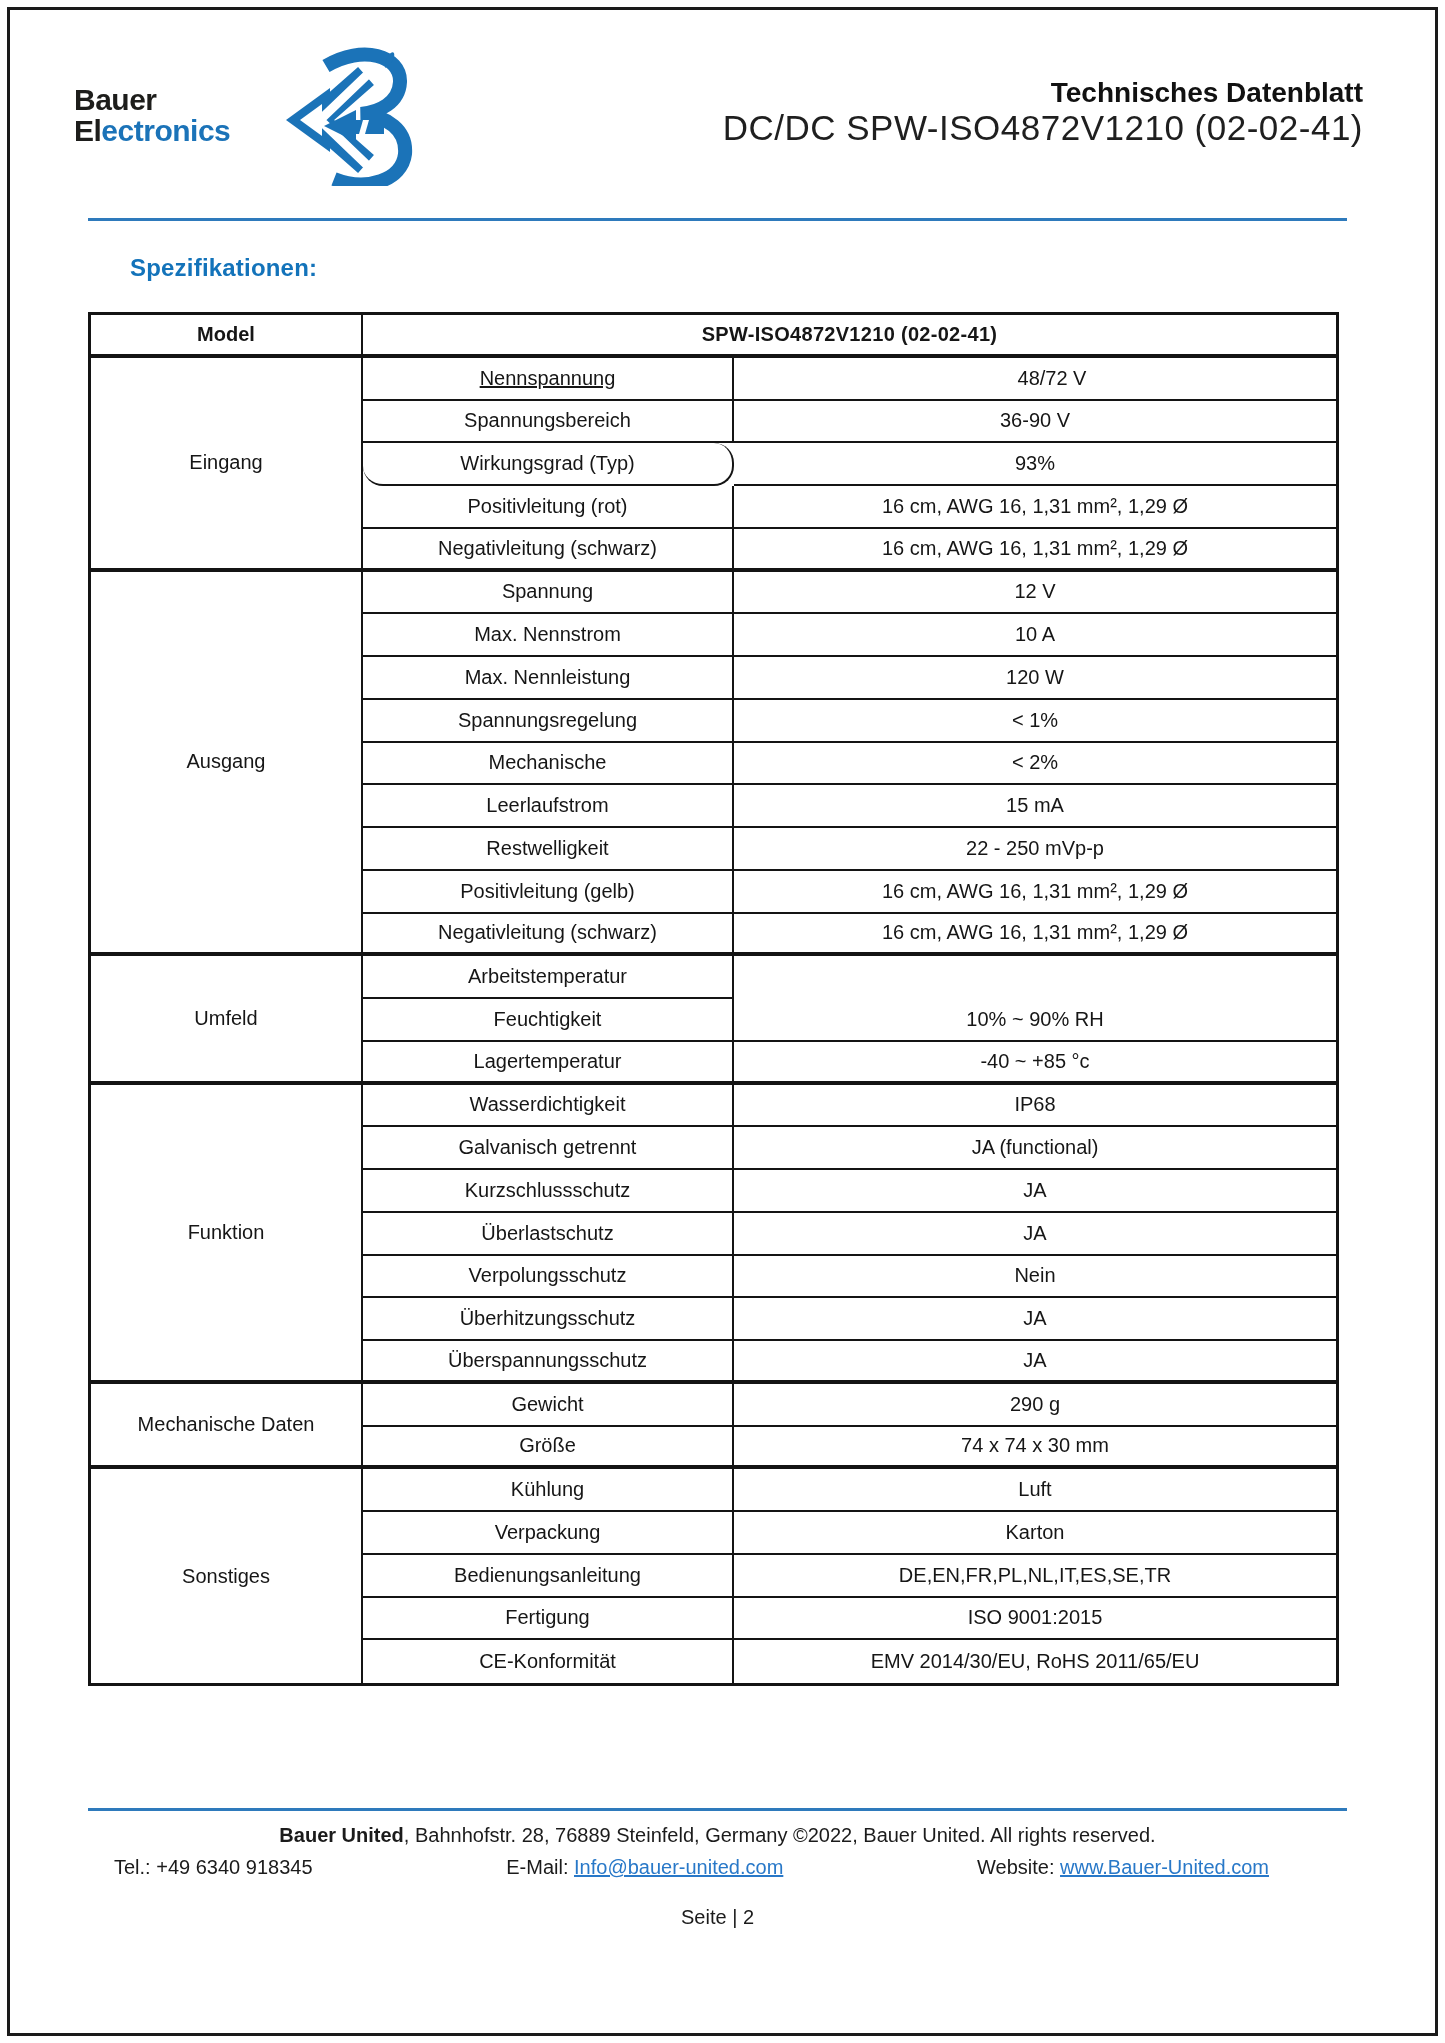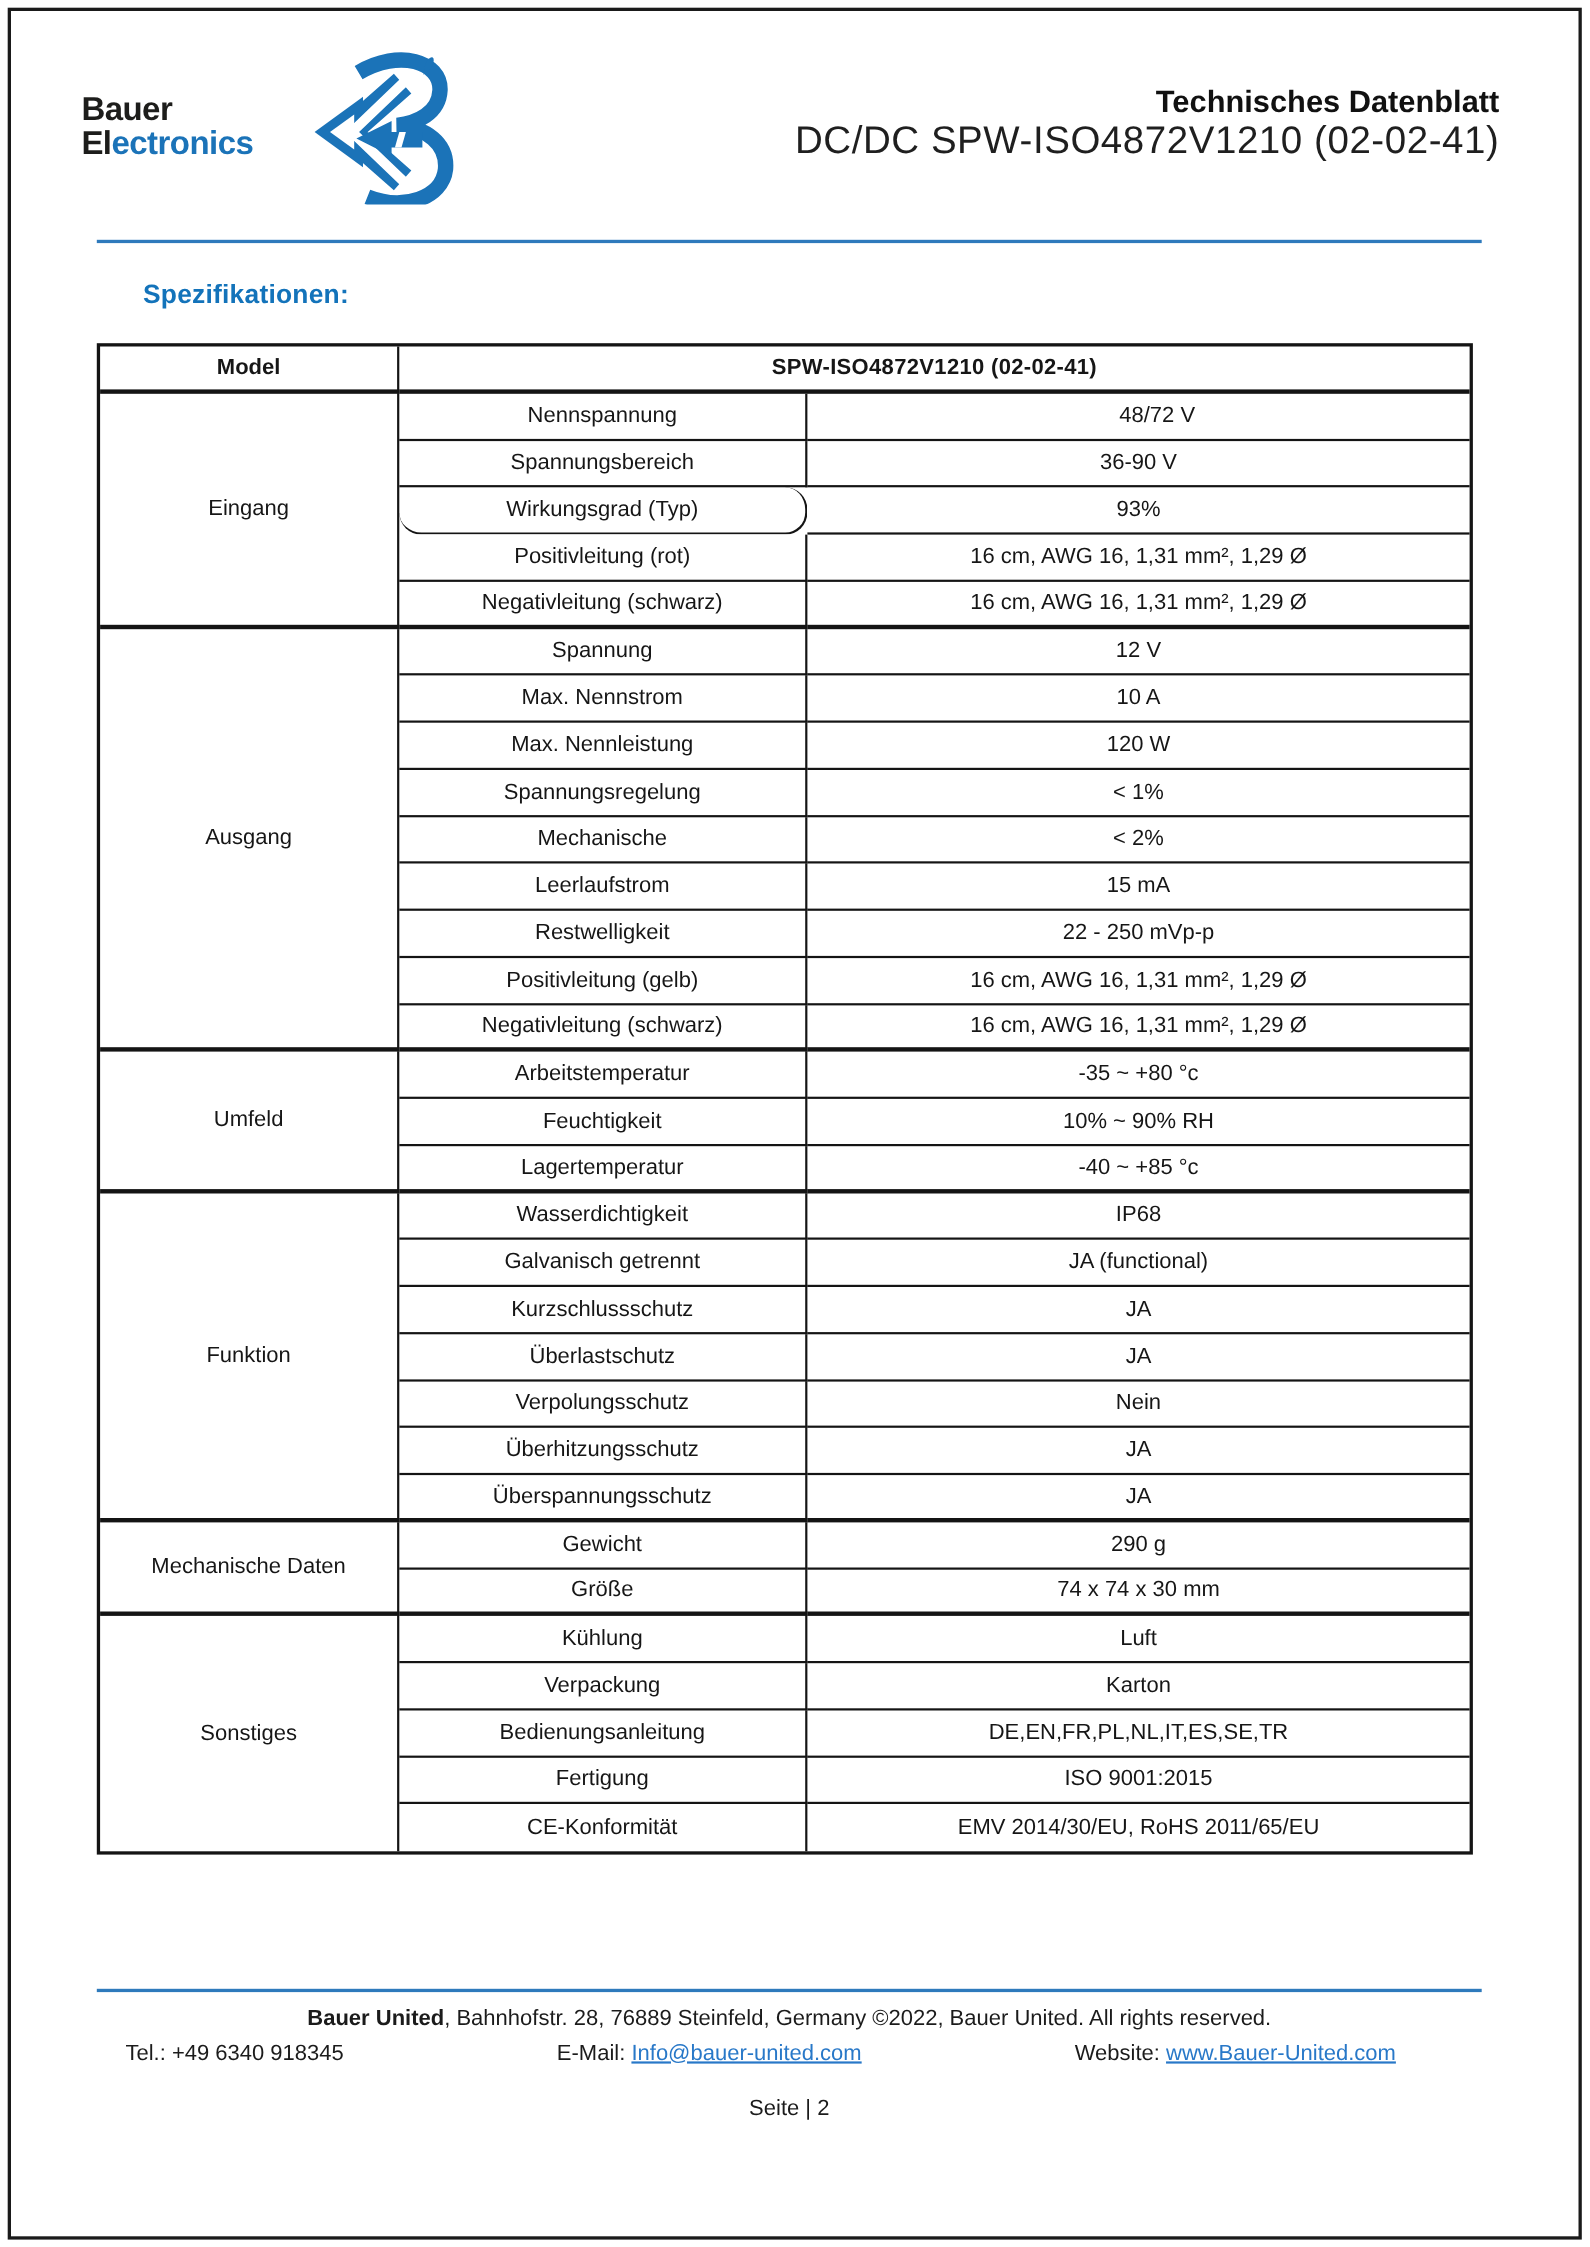--- a/index.html
+++ b/index.html
@@ -62,21 +62,21 @@
 
 <div class="rule rule-top"></div>
 
 <div class="section-heading">Spezifikationen:</div>
 
 <div class="spec-table">
   <div class="cell model-label">Model</div>
   <div class="cell model-value">SPW-ISO4872V1210 (02-02-41)</div>
 
 <div class="cell cat thick-bottom" style="grid-area: 2 / 1 / span 5;">Eingang</div>
-    <div class="cell lbl" style="grid-area: 2 / 2;">Nennspannung</div>
+    <div class="cell lbl" style="grid-area: 2 / 2; text-decoration: underline;">Nennspannung</div>
     <div class="cell val" style="grid-area: 2 / 3; padding-left: 40px;">48/72 V</div>
     <div class="cell lbl" style="grid-area: 3 / 2;">Spannungsbereich</div>
     <div class="cell val" style="grid-area: 3 / 3;">36-90 V</div>
     <div class="cell lbl" style="grid-area: 4 / 2; border-radius: 20px;">Wirkungsgrad (Typ)</div>
     <div class="cell val" style="grid-area: 4 / 3;">93%</div>
     <div class="cell lbl" style="grid-area: 5 / 2;">Positivleitung (rot)</div>
     <div class="cell val" style="grid-area: 5 / 3;">16 cm, AWG 16, 1,31 mm², 1,29 Ø</div>
     <div class="cell lbl thick-bottom" style="grid-area: 6 / 2;">Negativleitung (schwarz)</div>
     <div class="cell val thick-bottom" style="grid-area: 6 / 3;">16 cm, AWG 16, 1,31 mm², 1,29 Ø</div>
     <div class="cell cat thick-bottom" style="grid-area: 7 / 1 / span 9;">Ausgang</div>
@@ -93,21 +93,20 @@
     <div class="cell lbl" style="grid-area: 12 / 2;">Leerlaufstrom</div>
     <div class="cell val" style="grid-area: 12 / 3;">15 mA</div>
     <div class="cell lbl" style="grid-area: 13 / 2;">Restwelligkeit</div>
     <div class="cell val" style="grid-area: 13 / 3;">22 - 250 mVp-p</div>
     <div class="cell lbl" style="grid-area: 14 / 2;">Positivleitung (gelb)</div>
     <div class="cell val" style="grid-area: 14 / 3;">16 cm, AWG 16, 1,31 mm², 1,29 Ø</div>
     <div class="cell lbl thick-bottom" style="grid-area: 15 / 2;">Negativleitung (schwarz)</div>
     <div class="cell val thick-bottom" style="grid-area: 15 / 3;">16 cm, AWG 16, 1,31 mm², 1,29 Ø</div>
     <div class="cell cat thick-bottom" style="grid-area: 16 / 1 / span 3;">Umfeld</div>
     <div class="cell lbl" style="grid-area: 16 / 2;">Arbeitstemperatur</div>
-    <div class="cell val" style="grid-area: 16 / 3;">-35 ~ +80 °c</div>
     <div class="cell lbl" style="grid-area: 17 / 2;">Feuchtigkeit</div>
     <div class="cell val" style="grid-area: 17 / 3;">10% ~ 90% RH</div>
     <div class="cell lbl thick-bottom" style="grid-area: 18 / 2;">Lagertemperatur</div>
     <div class="cell val thick-bottom" style="grid-area: 18 / 3;">-40 ~ +85 °c</div>
     <div class="cell cat thick-bottom" style="grid-area: 19 / 1 / span 7;">Funktion</div>
     <div class="cell lbl" style="grid-area: 19 / 2;">Wasserdichtigkeit</div>
     <div class="cell val" style="grid-area: 19 / 3;">IP68</div>
     <div class="cell lbl" style="grid-area: 20 / 2;">Galvanisch getrennt</div>
     <div class="cell val" style="grid-area: 20 / 3;">JA (functional)</div>
     <div class="cell lbl" style="grid-area: 21 / 2;">Kurzschlussschutz</div>

